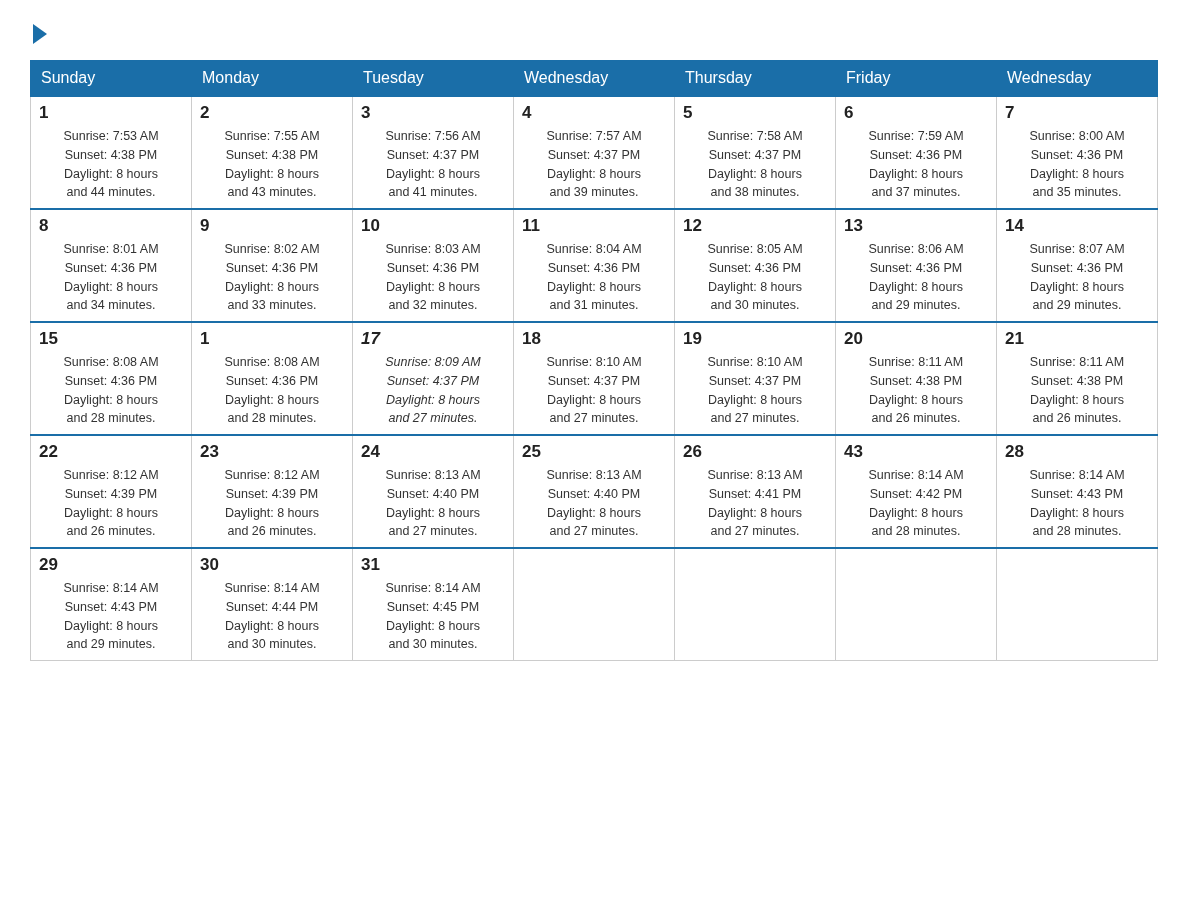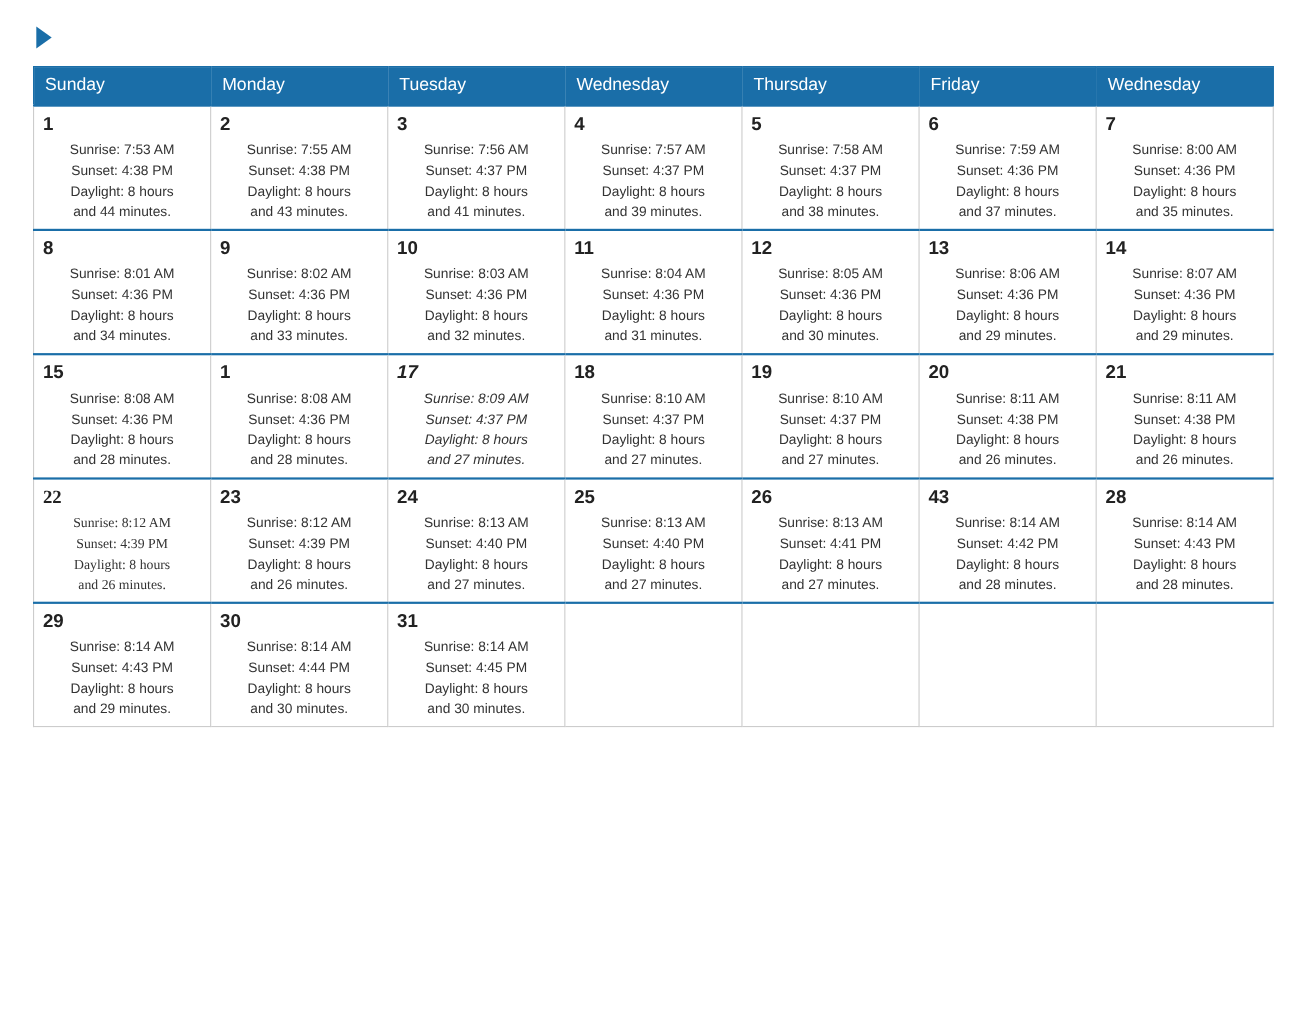--- a/index.html
+++ b/index.html
@@ -214,21 +214,21 @@
         <td style="border-top: 2px solid rgb(26, 110, 168);">
           <div class="day-number">20</div>
           <div class="day-info">Sunrise: 8:11 AM<br>Sunset: 4:38 PM<br>Daylight: 8 hours<br>and 26 minutes.</div>
         </td>
         <td style="border-top: 2px solid rgb(26, 110, 168);">
           <div class="day-number">21</div>
           <div class="day-info">Sunrise: 8:11 AM<br>Sunset: 4:38 PM<br>Daylight: 8 hours<br>and 26 minutes.</div>
         </td>
       </tr>
       <tr>
-        <td style="border-top: 2px solid rgb(26, 110, 168); font-family: Liberation Serif, serif;">
+        <td style="border-top: 2px solid rgb(26, 110, 168);">
           <div class="day-number">22</div>
           <div class="day-info">Sunrise: 8:12 AM<br>Sunset: 4:39 PM<br>Daylight: 8 hours<br>and 26 minutes.</div>
         </td>
         <td style="border-top: 2px solid rgb(26, 110, 168);">
           <div class="day-number">23</div>
           <div class="day-info">Sunrise: 8:12 AM<br>Sunset: 4:39 PM<br>Daylight: 8 hours<br>and 26 minutes.</div>
         </td>
         <td style="border-top: 2px solid rgb(26, 110, 168); margin-left: 24px;">
           <div class="day-number">24</div>
           <div class="day-info">Sunrise: 8:13 AM<br>Sunset: 4:40 PM<br>Daylight: 8 hours<br>and 27 minutes.</div>

